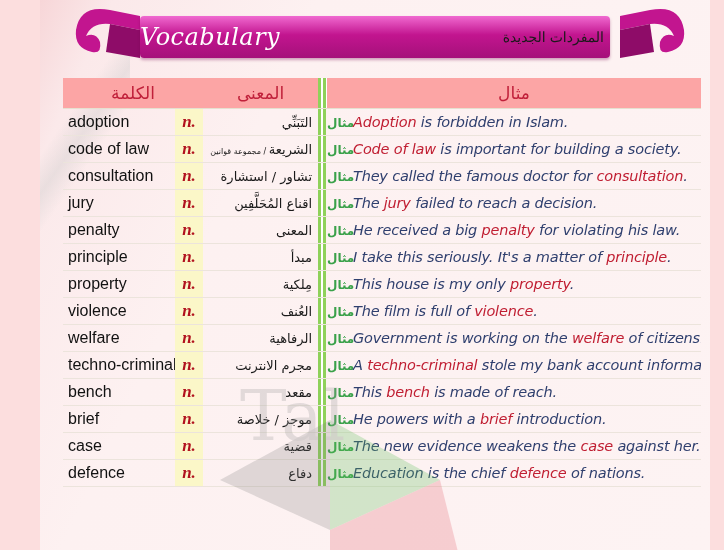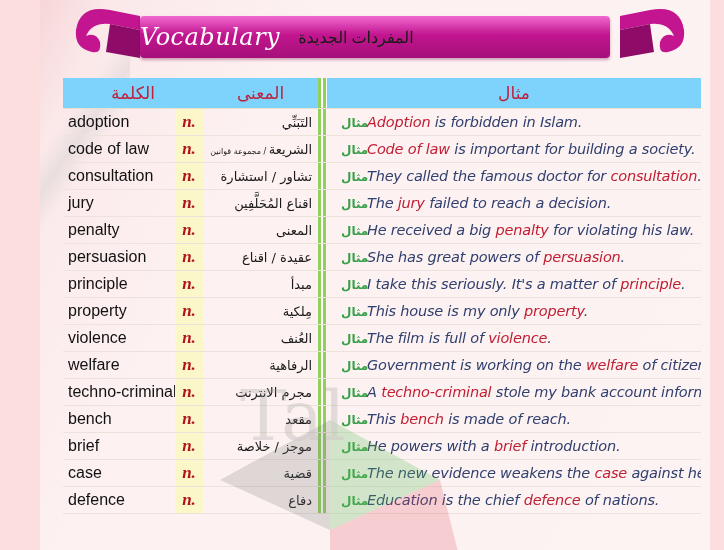--- a/index.html
+++ b/index.html
@@ -10,37 +10,37 @@
   .bg-stripe{position:absolute;left:40px;top:0;width:90px;height:260px;
        background:linear-gradient(125deg,transparent 40%,rgba(200,200,200,.35) 50%,transparent 60%);}
   .banner{position:absolute;left:70px;top:2px;width:620px;height:62px;}
   .ribbon{position:absolute;left:70px;top:14px;width:470px;height:42px;
        background:linear-gradient(180deg,#f06ad0 0%,#c2158f 45%,#a5107a 100%);
        border-radius:4px;box-shadow:0 2px 3px rgba(120,0,80,.35);}
   .ribbon-end{position:absolute;top:0;width:70px;height:62px;}
   .ribbon-end.left{left:0;}
   .ribbon-end.right{right:0;transform:scaleX(-1);}
   .banner-title{position:absolute;left:70px;top:14px;width:470px;height:42px;
-       display:flex;align-items:center;justify-content:flex-start;gap:18px;color:#fff;}
+       display:flex;align-items:center;justify-content:space-between;gap:18px;color:#fff;}
   .banner-title .en{font-family:"DejaVu Serif",serif;font-style:italic;font-size:24px;letter-spacing:.5px;}
-  .banner-title .ar{font-family:Liberation Serif, serif;font-size:16px;}
+  .banner-title .ar{font-family:Liberation Sans, sans-serif;font-size:14px;}
   table{position:absolute;left:63px;top:78px;border-collapse:collapse;width:638px;table-layout:fixed;}
-  th{background:#7dd3fc;height:28px;font-weight:normal;color:#c0203a;font-size:17px;
+  th{background:#fca5a5;height:28px;font-weight:normal;color:#c0203a;font-size:17px;
      font-family:"DejaVu Sans",sans-serif;border-bottom:1px solid #e6e0d0;}
   td{height:26px;border-bottom:1px solid #ece4dc;padding:0;white-space:nowrap;overflow:hidden;}
   col.c-word{width:112px;} col.c-pos{width:28px;} col.c-ar{width:115px;}
   col.c-div{width:9px;} col.c-ex{width:374px;}
   .word{font-size:16px;color:#111;padding-left:5px;}
   .pos{background:#fbf7c8;text-align:center;color:#b1121e;font-style:italic;font-weight:bold;
        font-family:"Liberation Serif",serif;font-size:17px;}
   .ar{text-align:right;direction:rtl;font-family:"DejaVu Sans",sans-serif;font-size:13px;color:#1a1a1a;padding-right:6px;}
   .ar small{font-size:8px;margin-top:8px;}
   .divcol{padding:0;background:linear-gradient(90deg,#8fd15a 0,#8fd15a 3px,#fff 3px,#fff 5px,#8fd15a 5px,#8fd15a 8px,transparent 8px);}
   th.divcol{background:linear-gradient(90deg,#8fd15a 0,#8fd15a 3px,#fff 3px,#fff 5px,#8fd15a 5px,#8fd15a 8px,#fff 8px);}
-  .ex{font-family:"DejaVu Sans",sans-serif;font-style:italic;font-size:14.5px;color:#2f3f6e;padding-left:14px;
+  .ex{font-family:"DejaVu Sans",sans-serif;font-style:italic;font-size:14.5px;color:#2f3f6e;padding-left:0;
       letter-spacing:-.2px;}
   .ex .icon{display:inline-block;width:18px;color:#3aa14a;font-style:normal;font-size:12px;font-weight:bold;margin-right:8px;}
   .ex .kw{color:#c01e32;}
   .watermark{position:absolute;left:180px;top:330px;width:300px;height:230px;pointer-events:none;opacity:.45;}
 </style>
 </head>
 <body>
 
 <div class="bg-panel"></div>
 <div class="bg-stripe"></div>
@@ -107,27 +107,20 @@
         <td class="ex"><span class="icon">مثال</span><span>The </span><span class="kw">jury</span><span> failed to reach a decision.</span></td>
       </tr>
       <tr>
         <td class="word">penalty</td>
         <td class="pos">n.</td>
         <td class="ar"><span>المعنى</span><small></small></td>
         <td class="divcol"></td>
         <td class="ex"><span class="icon">مثال</span><span>He received a big </span><span class="kw">penalty</span><span> for violating his law.</span></td>
       </tr>
       <tr>
-        <td class="word">persuasion</td>
-        <td class="pos">n.</td>
-        <td class="ar"><span>عقيدة / اقناع</span><small></small></td>
-        <td class="divcol"></td>
-        <td class="ex"><span class="icon">مثال</span><span>She has great powers of </span><span class="kw">persuasion</span><span>.</span></td>
-      </tr>
-      <tr>
         <td class="word">principle</td>
         <td class="pos">n.</td>
         <td class="ar"><span>مبدأ</span><small></small></td>
         <td class="divcol"></td>
         <td class="ex"><span class="icon">مثال</span><span>I take this seriously. It's a matter of </span><span class="kw">principle</span><span>.</span></td>
       </tr>
       <tr>
         <td class="word">property</td>
         <td class="pos">n.</td>
         <td class="ar"><span>مِلكية</span><small></small></td>

